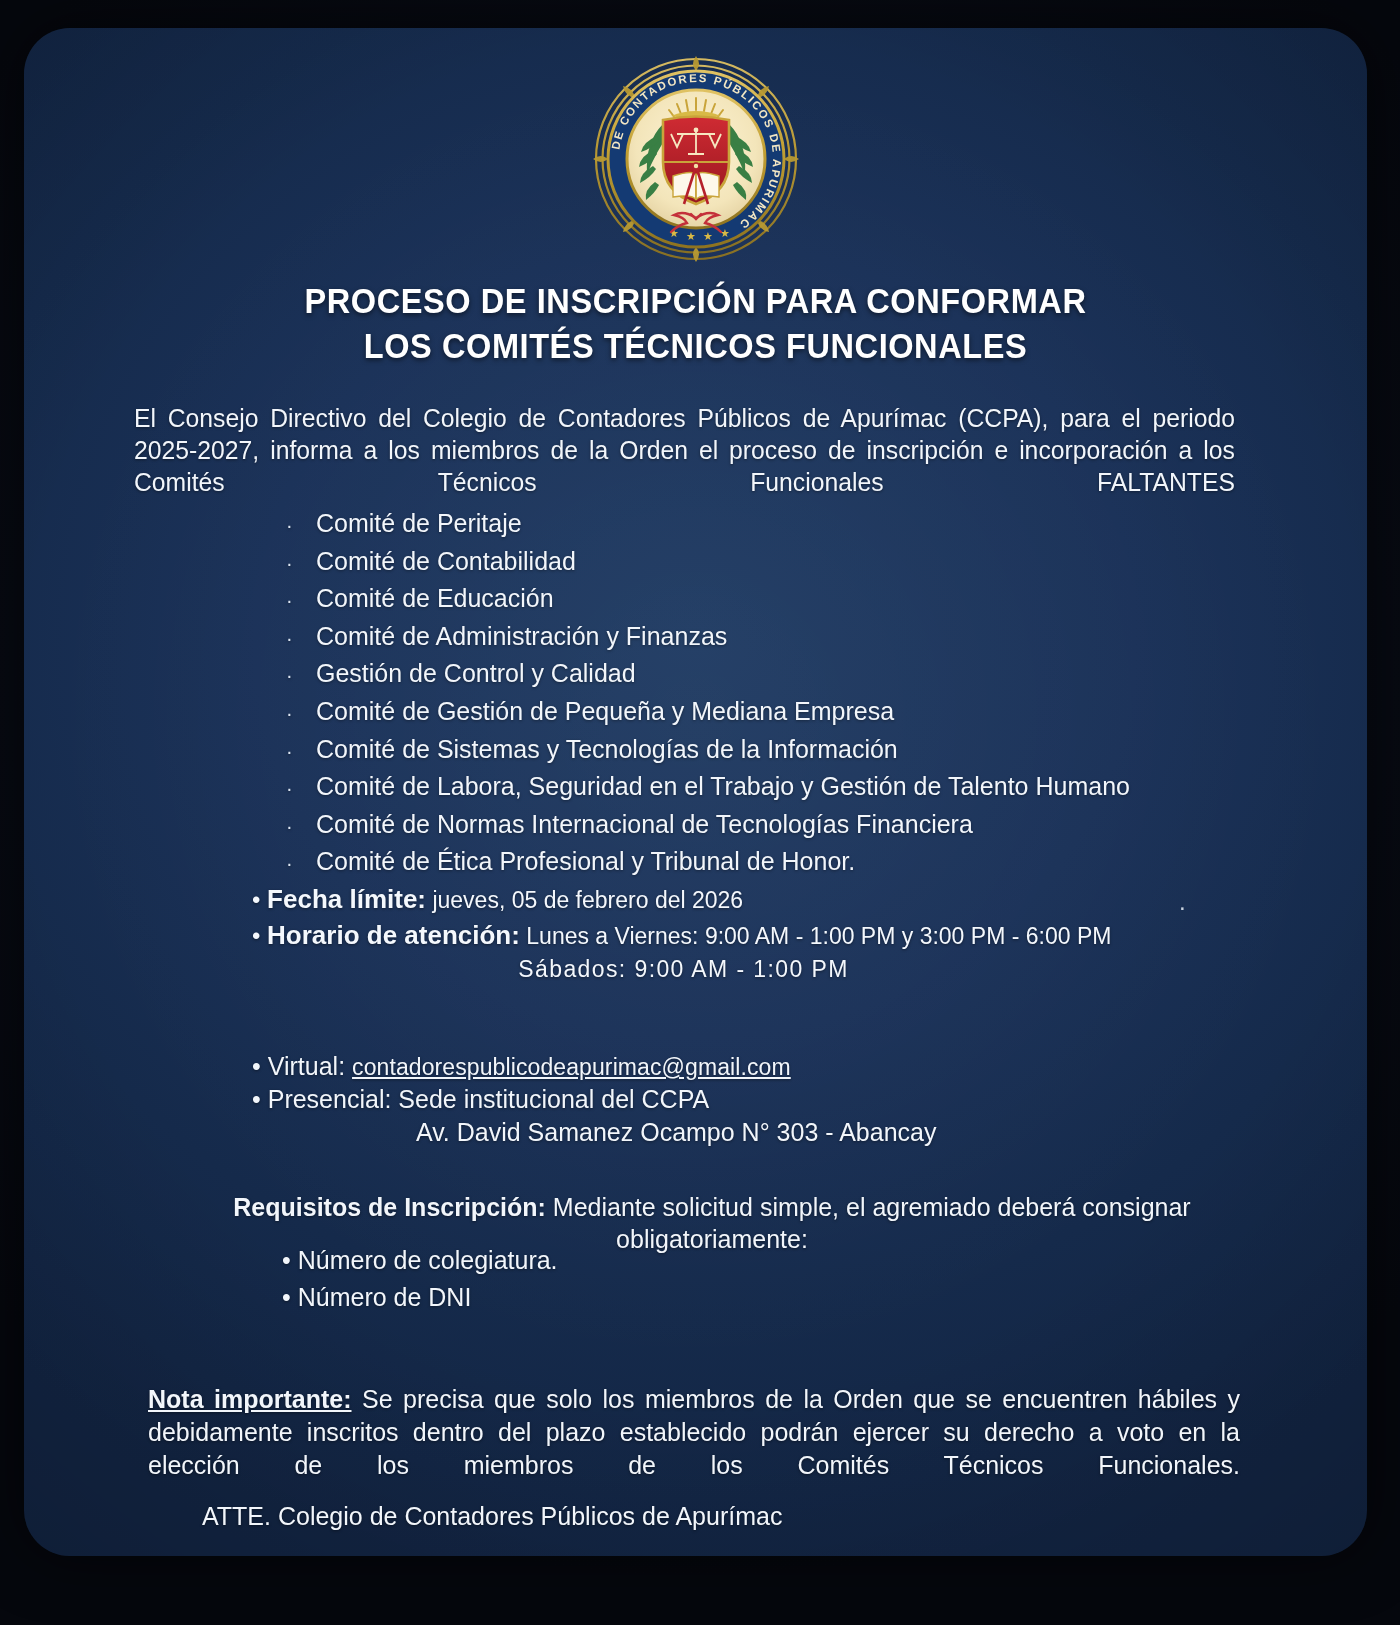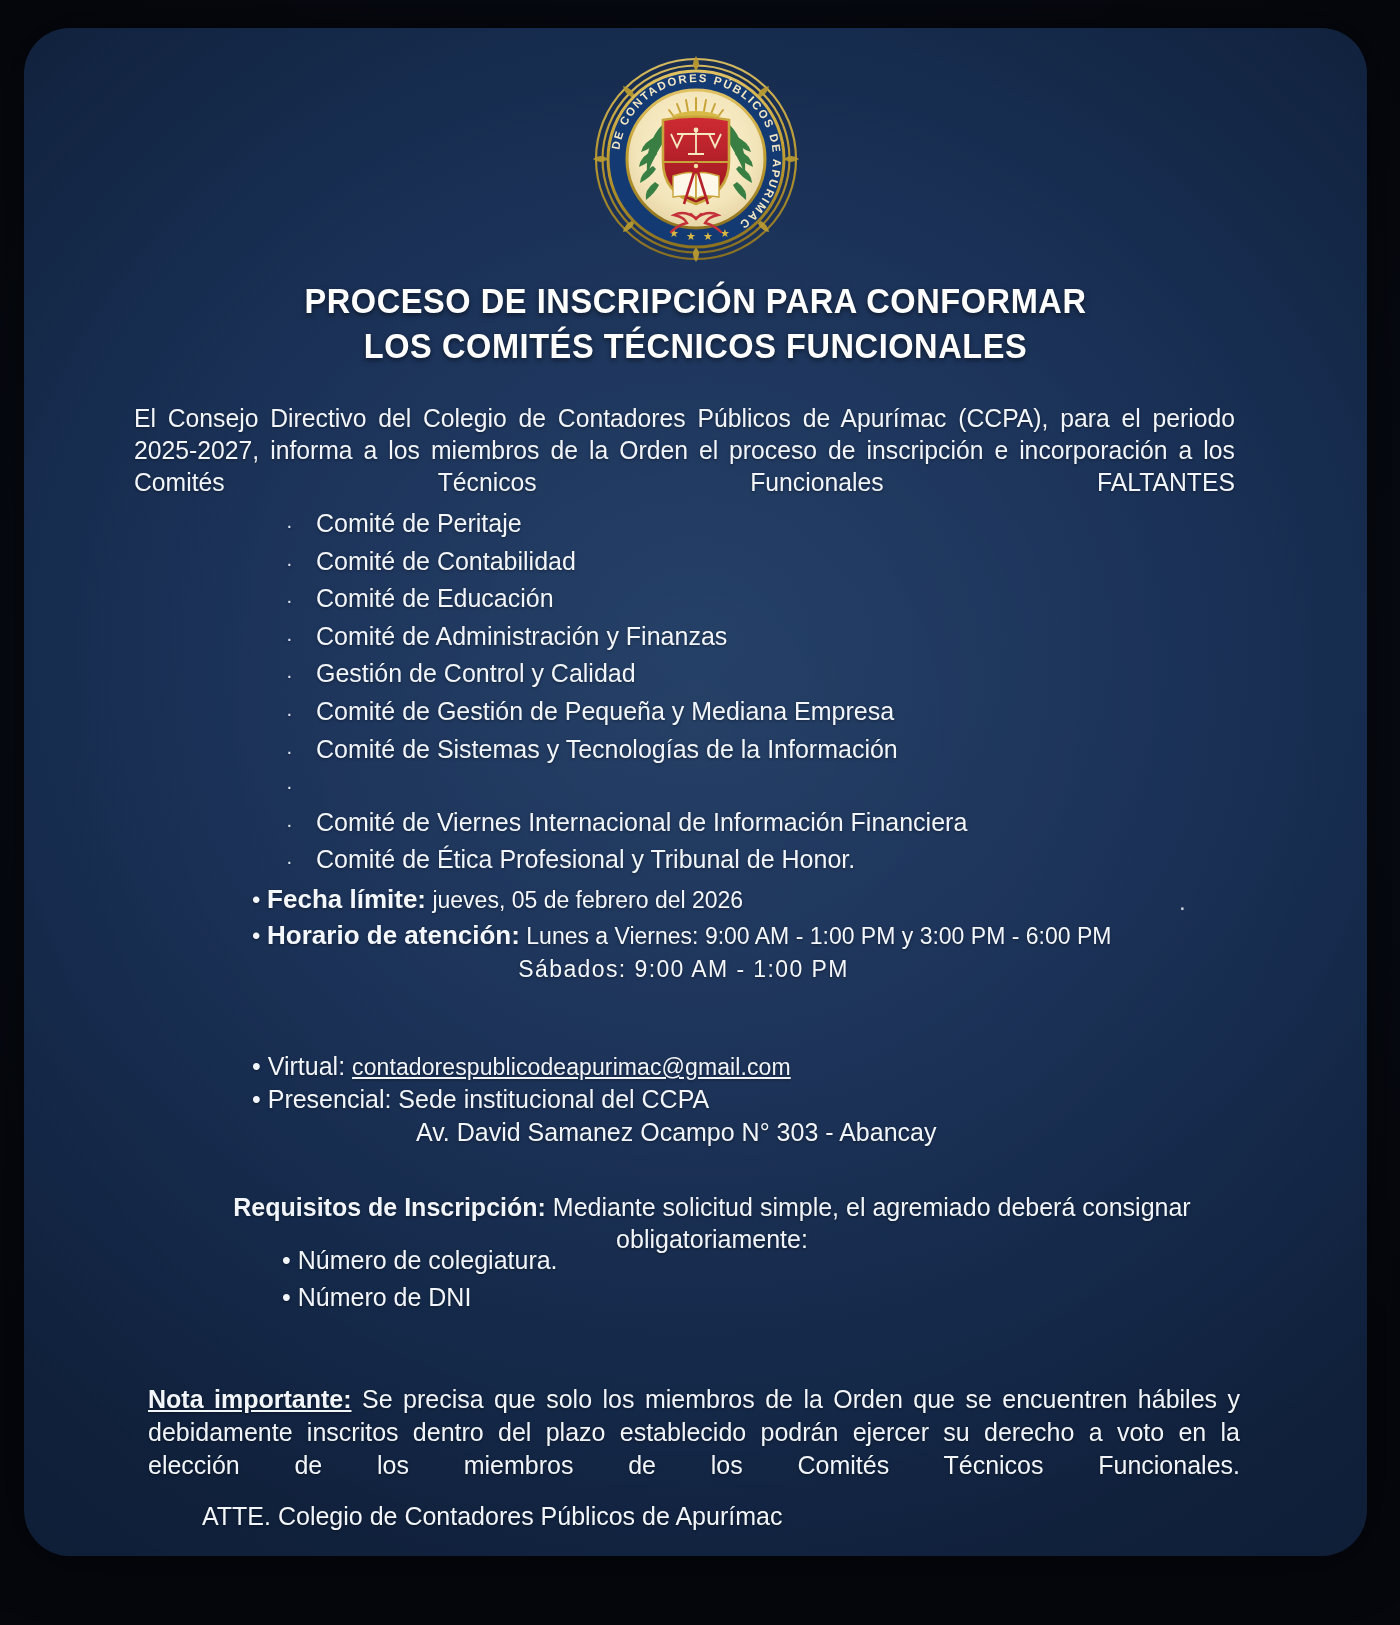--- a/index.html
+++ b/index.html
@@ -383,24 +383,25 @@
         <div class="cmt-row">
           <span class="cmt-dot">·</span>
           <span>Comité de Gestión de Pequeña y Mediana Empresa</span>
         </div>
         <div class="cmt-row">
           <span class="cmt-dot">·</span>
           <span>Comité de Sistemas y Tecnologías de la Información</span>
         </div>
         <div class="cmt-row">
           <span class="cmt-dot">·</span>
-        </div>
-        <div class="cmt-row">
-          <span class="cmt-dot">·</span>
-          <span>Comité de Viernes Internacional de Información Financiera</span>
+          <span>Comité de Labora, Seguridad en el Trabajo y Gestión de Talento Humano</span>
+        </div>
+        <div class="cmt-row">
+          <span class="cmt-dot">·</span>
+          <span>Comité de Normas Internacional de Tecnologías Financiera</span>
         </div>
         <div class="cmt-row">
           <span class="cmt-dot">·</span>
           <span>Comité de Ética Profesional y Tribunal de Honor.</span>
         </div>
       </div>
 
       <div class="kv" id="fecha-row">
         <span>•</span>
         <b>Fecha límite:</b><span class="val"> jueves, 05 de febrero del 2026</span>

